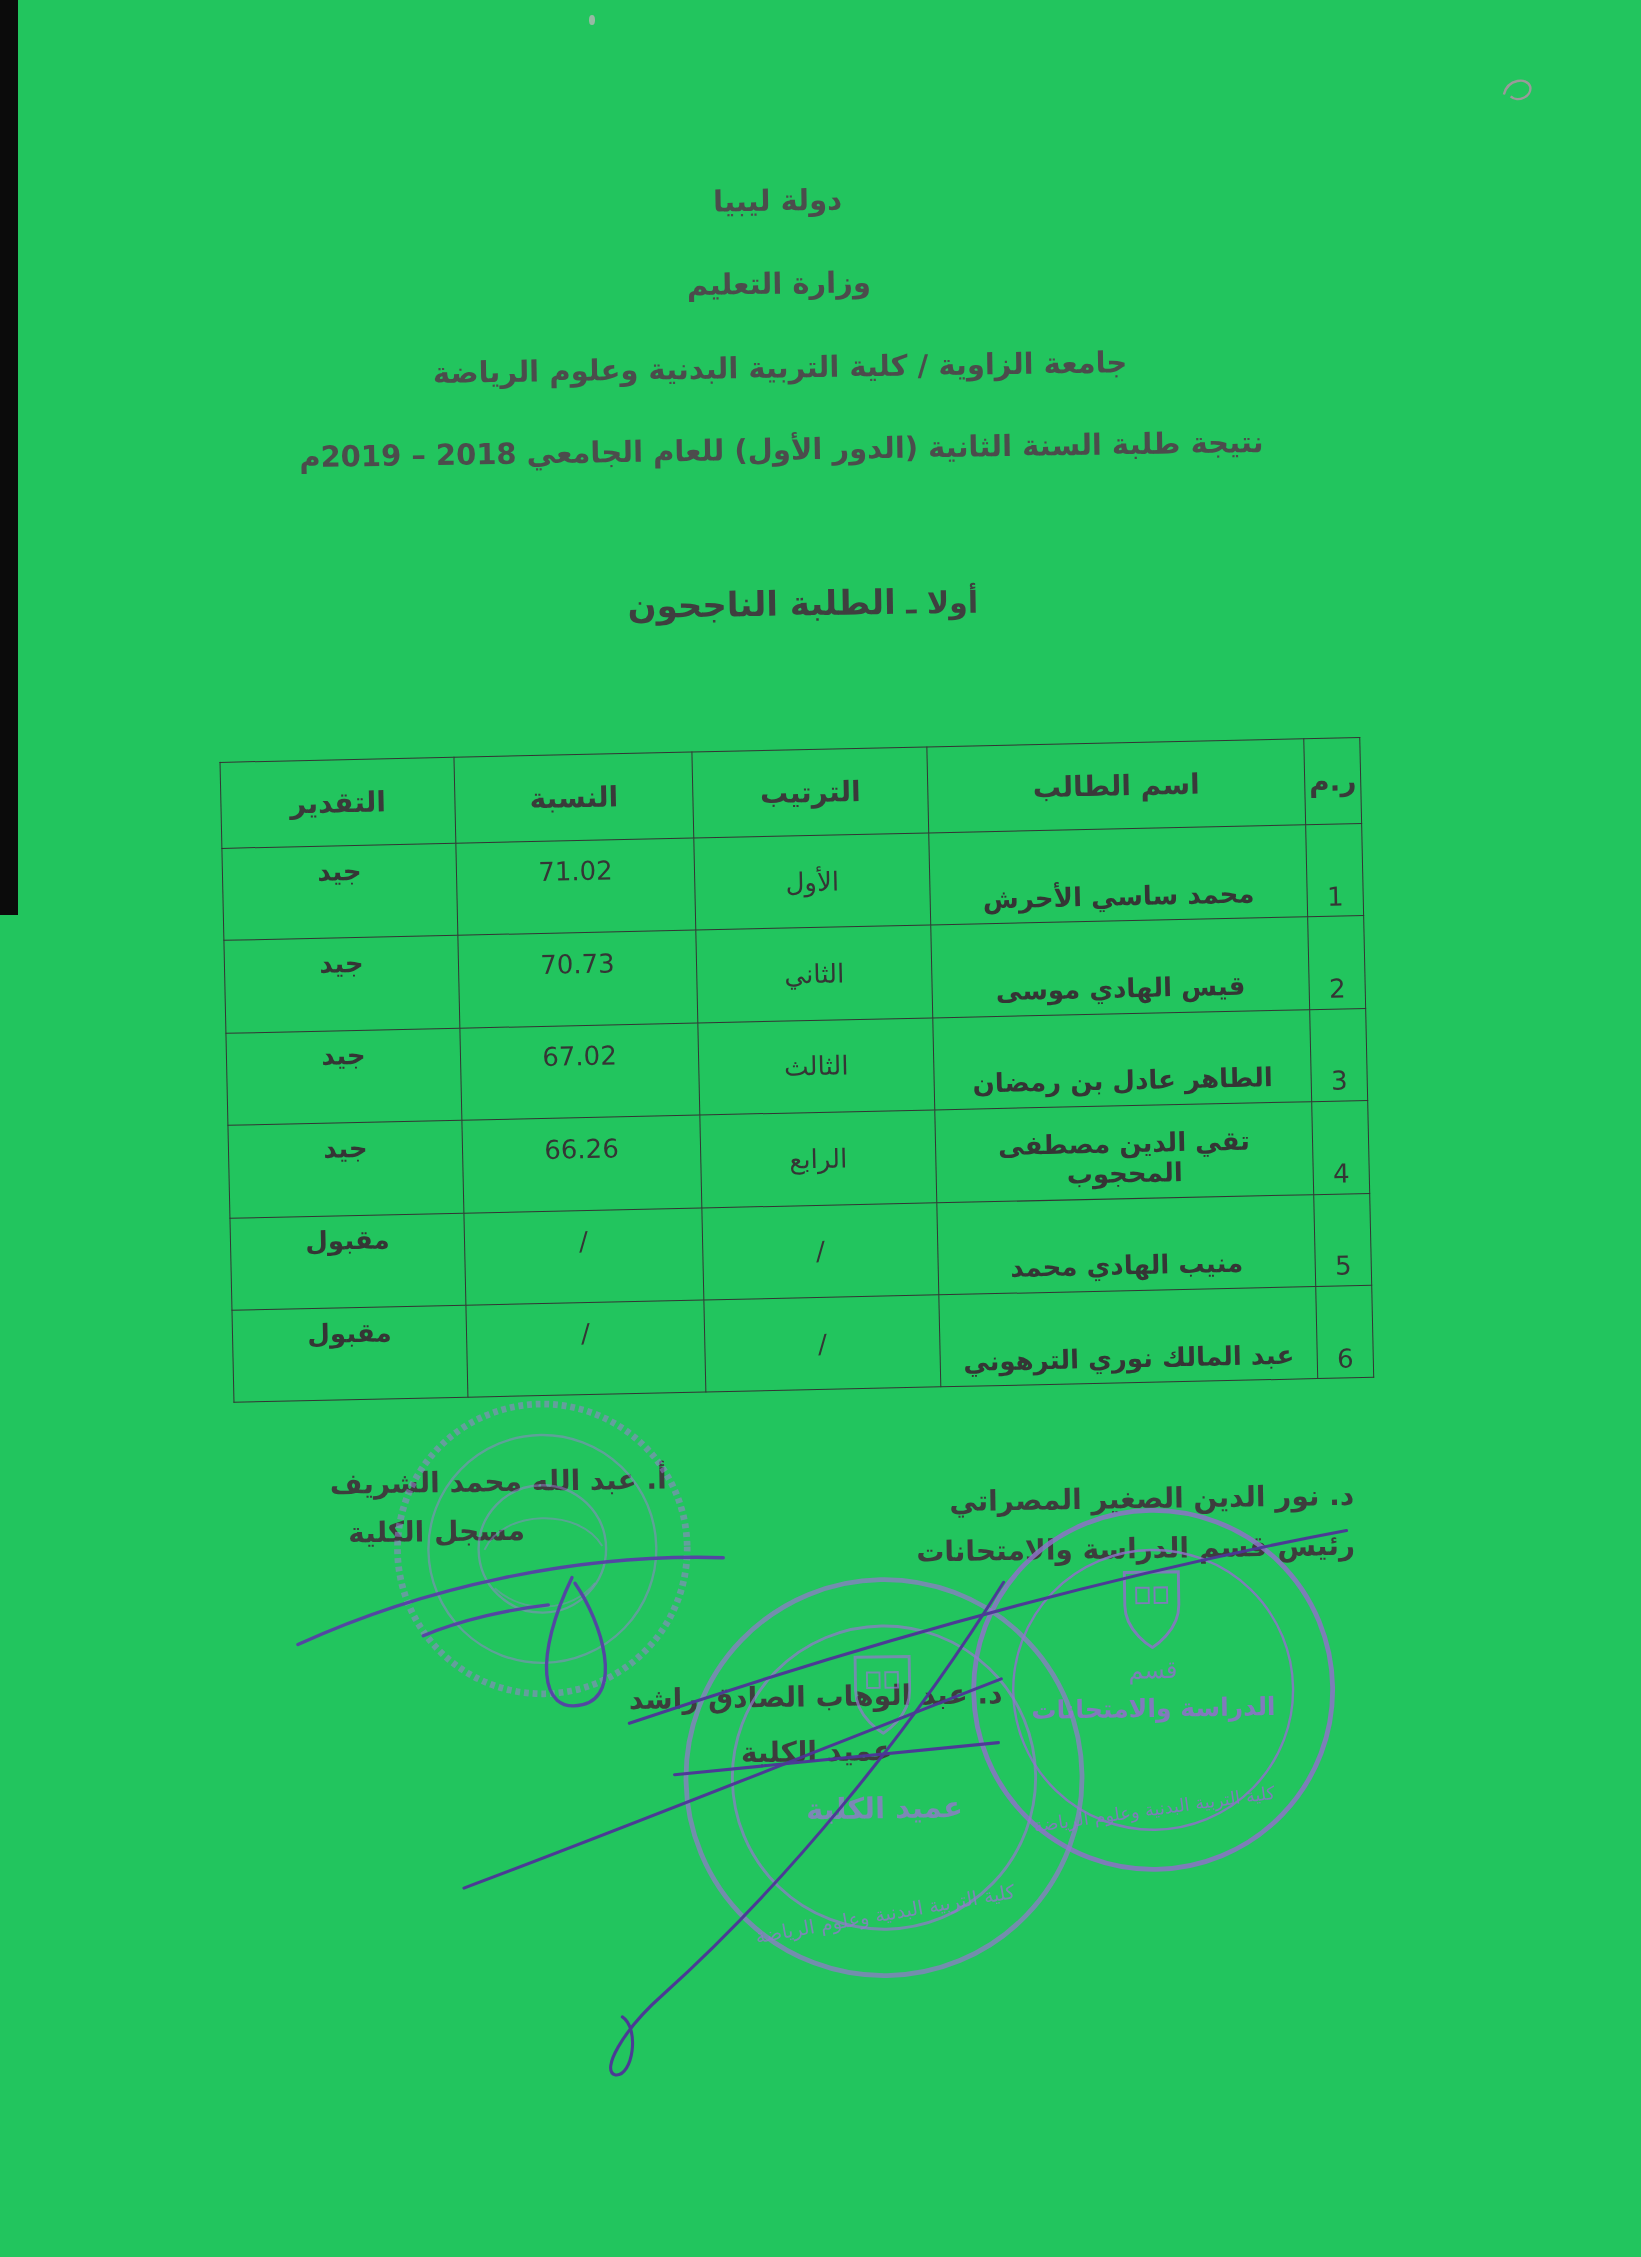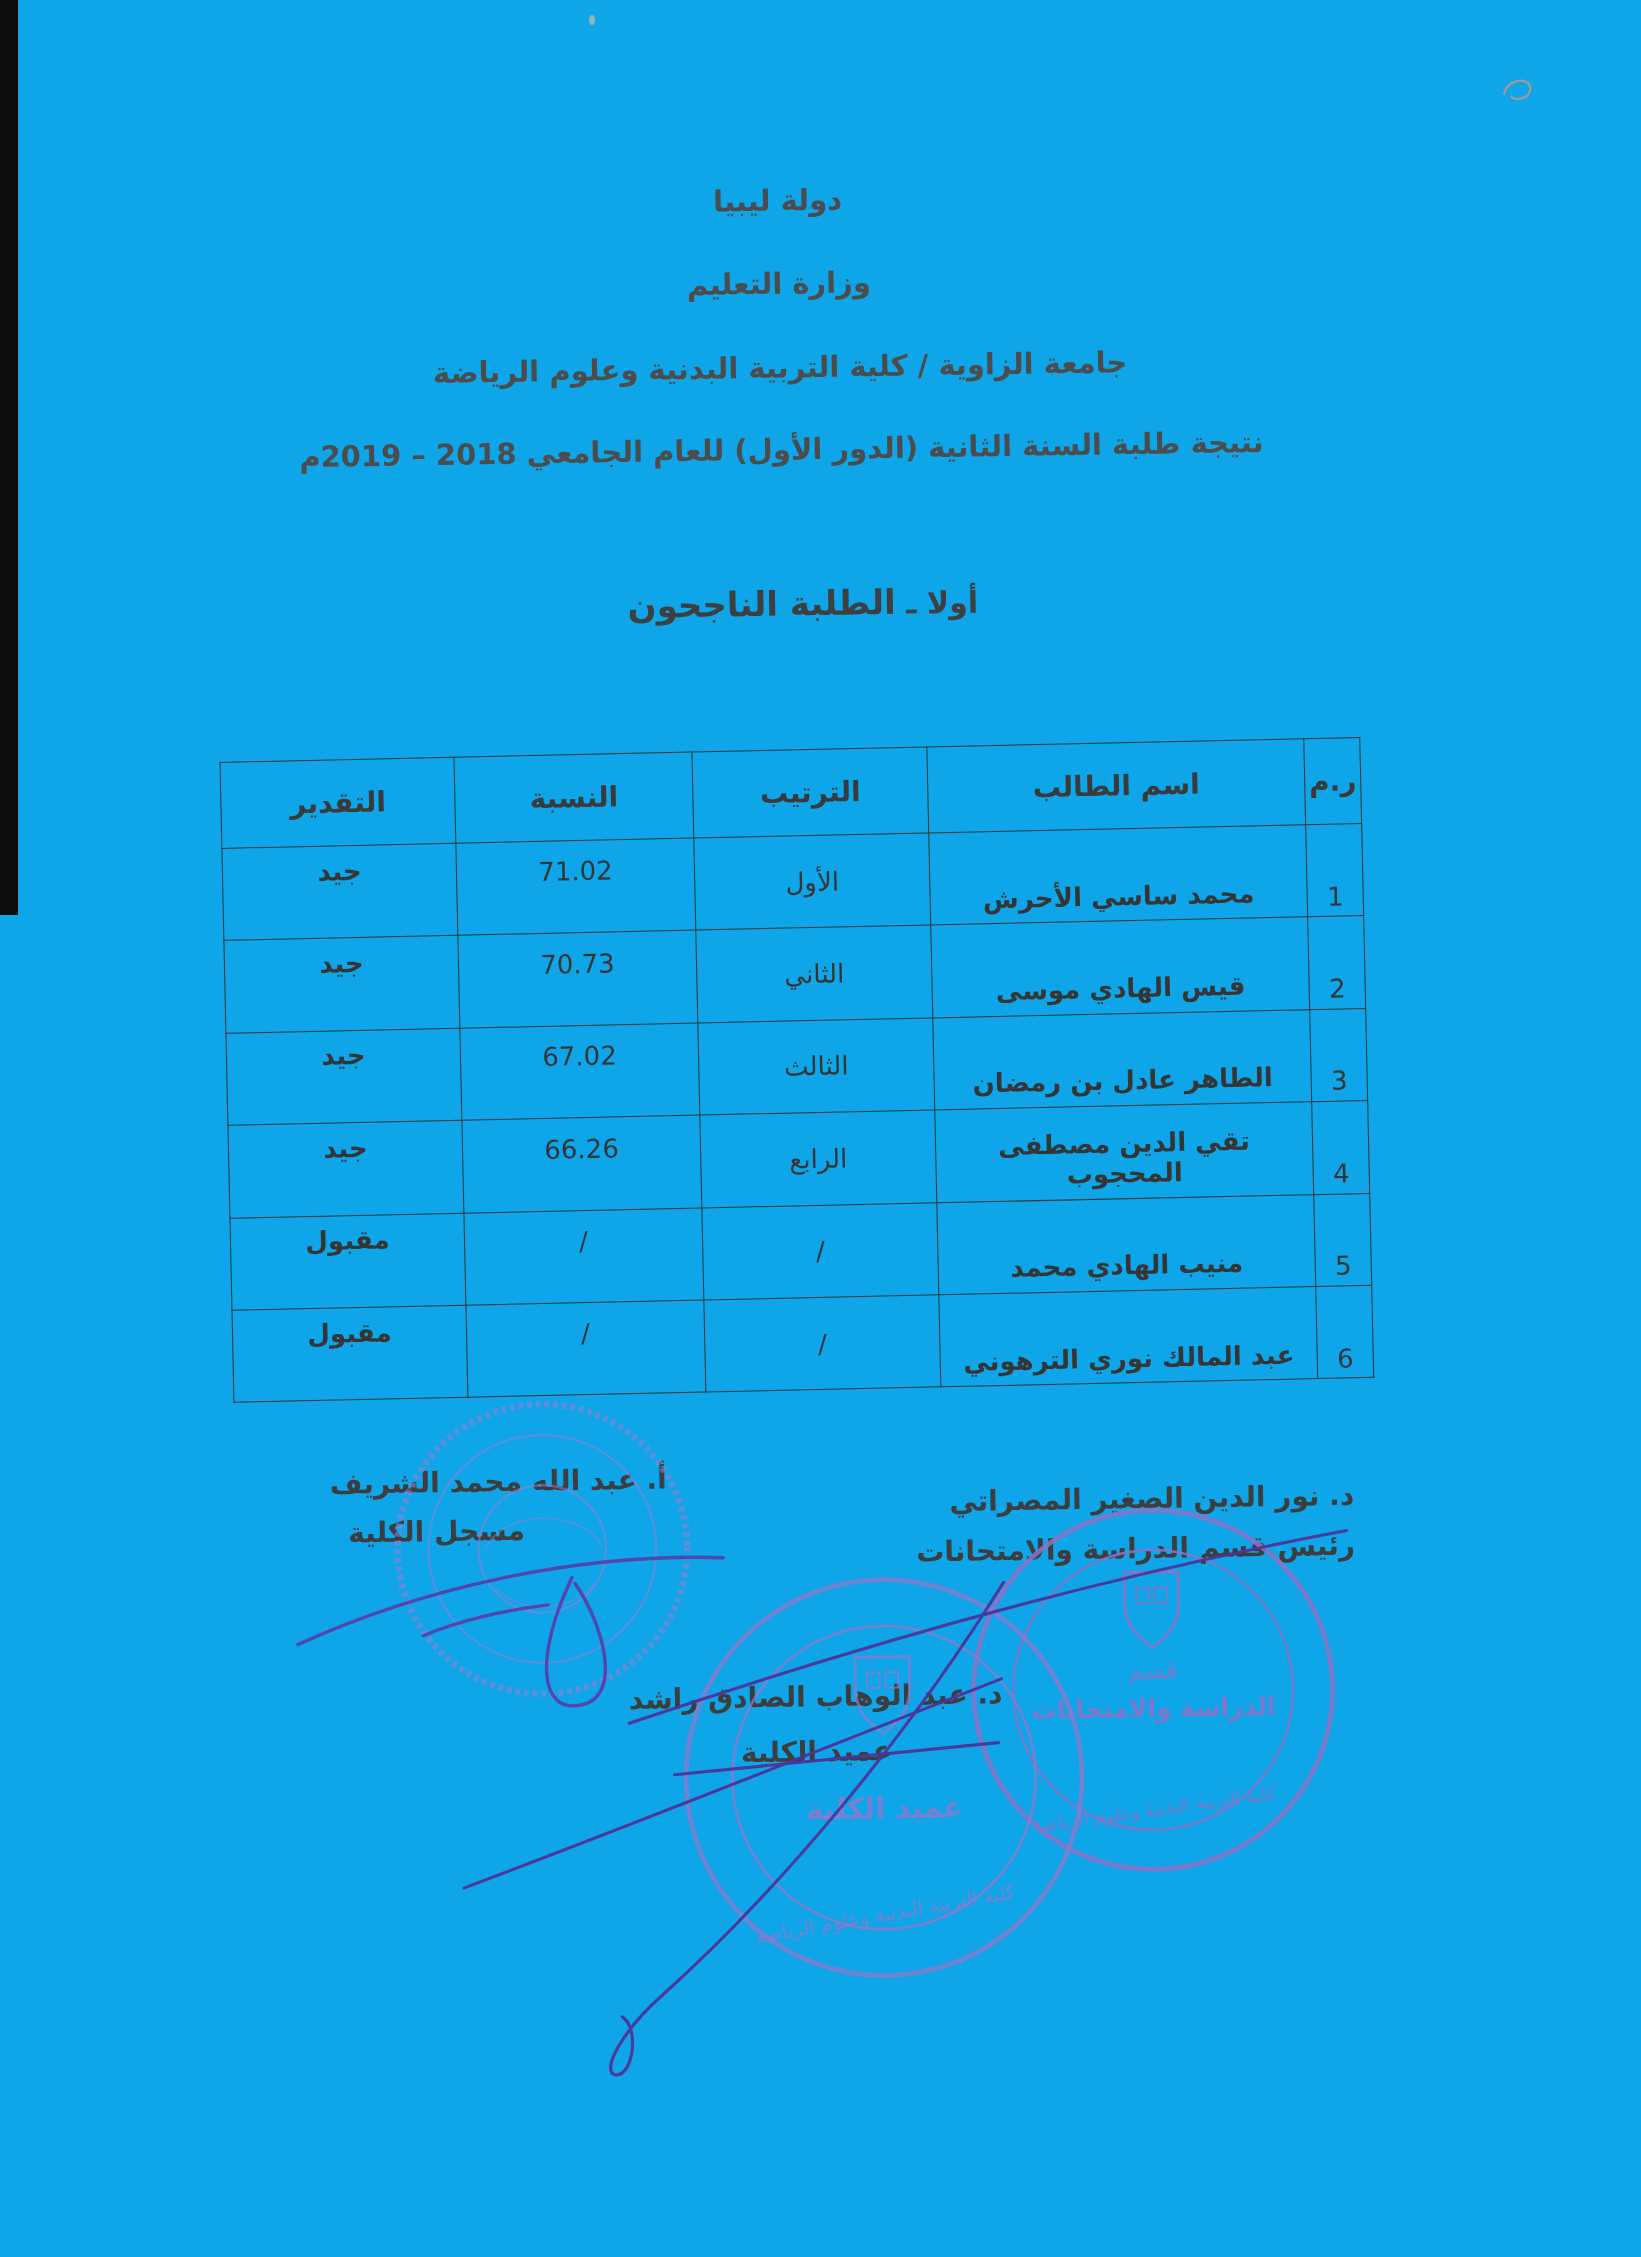--- a/index.html
+++ b/index.html
@@ -1,17 +1,17 @@
 <!DOCTYPE html>
 <html><head>
 <meta charset="utf-8">
 <style>
   html,body{margin:0;padding:0;background:#e8e8e8;}
   .page{
-    position:relative;width:1641px;height:2257px;background:#0ea5e9;
+    position:relative;width:1641px;height:2257px;background:#22c55e;
     overflow:hidden;font-family:"DejaVu Sans",sans-serif;color:#3c3c3c;
     margin:0 auto;
   }
   .scan-strip{position:absolute;left:0;top:0;width:18.3px;height:915px;background:#0b0b0b;}
   .speck{position:absolute;left:589px;top:15.4px;width:5.8px;height:9.7px;background:#b5b5b5;border-radius:50%;opacity:.8;}
   .tilt{position:absolute;inset:0;transform:rotate(-0.9deg);transform-origin:821px 1110px;}
   .hline{
     position:absolute;left:19.3px;width:1545px;text-align:center;
     font-size:29px;font-weight:700;color:#4c4c4c;direction:rtl;
   }

